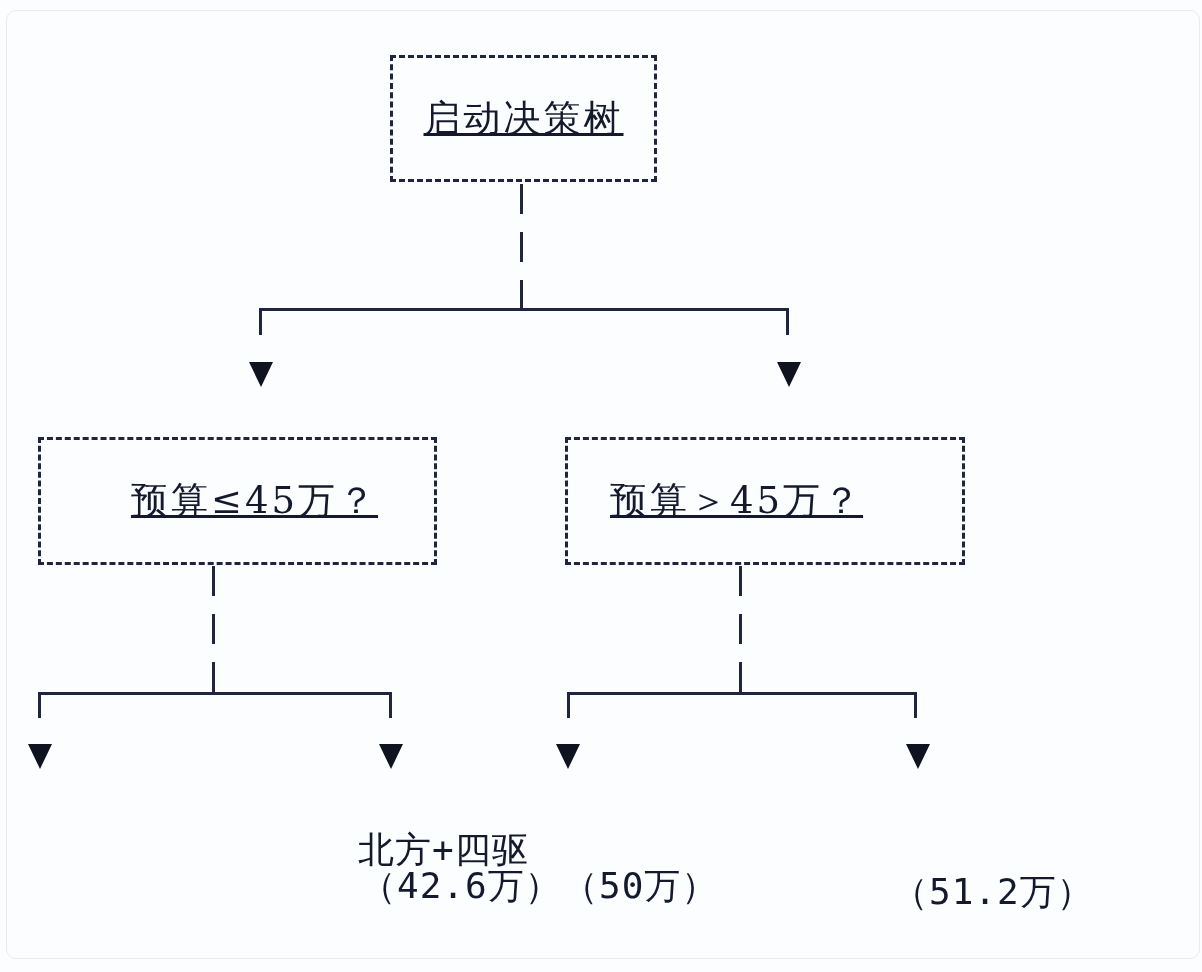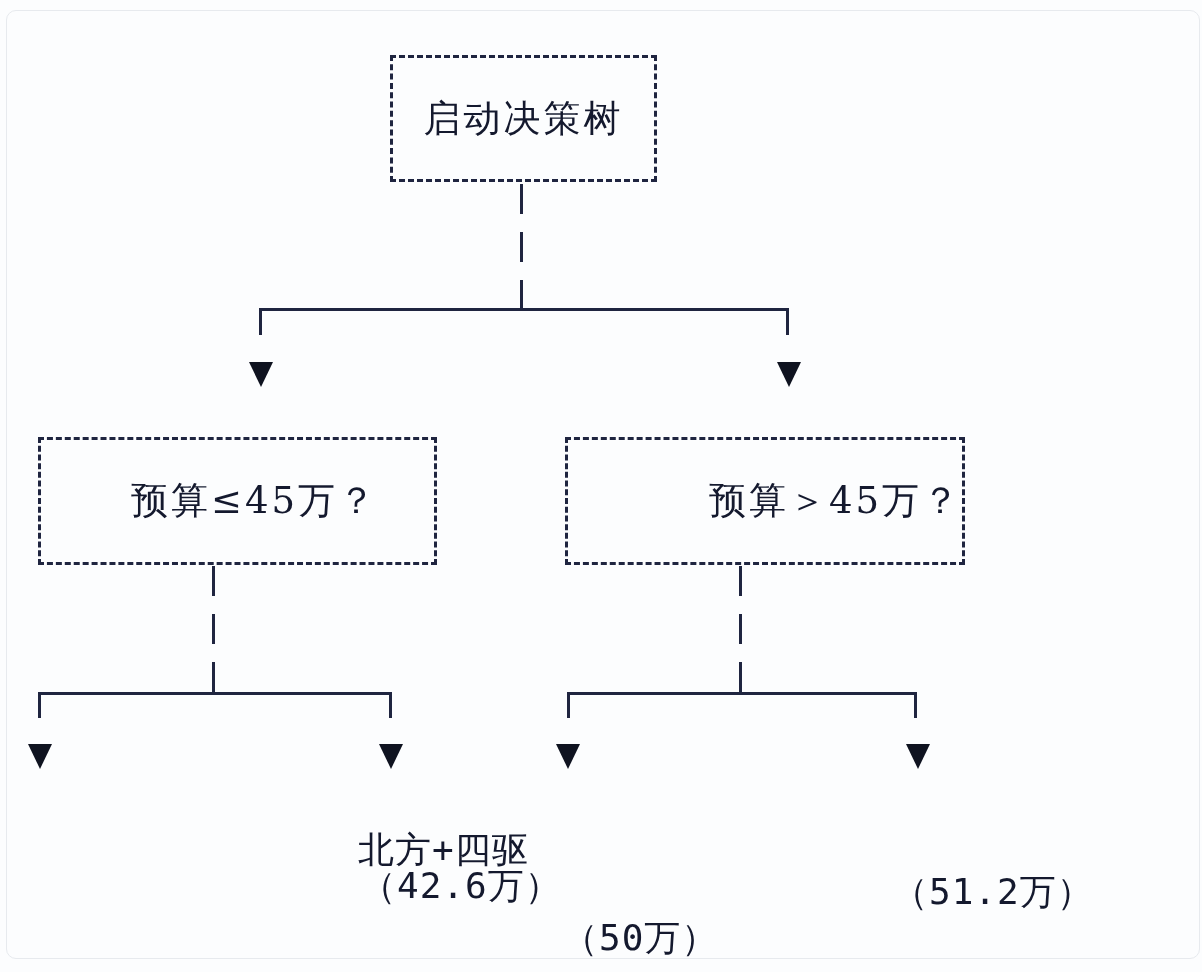--- a/index.html
+++ b/index.html
@@ -22,36 +22,37 @@
     position:absolute;left:6px;top:10px;width:1192px;height:947px;
     border:1px solid var(--card-border);
     border-radius:10px;
     background:var(--bg);
   }
   .node{
     position:absolute;
     border:3px dashed var(--line);
     box-sizing:border-box;
     background:transparent;
+    text-decoration:underline;
   }
   .node-label{
     display:block;
     font-size:37px;
     letter-spacing:3px;
     color:var(--text);
     white-space:nowrap;
   }
   .root-node{left:390px;top:55px;width:267px;height:127px;}
   .root-node .node-label{text-align:center;line-height:121px;}
   .cond-node{top:437px;height:128px;}
   .cond-node .node-label{line-height:122px;}
   .cond-left{left:38px;width:399px;}
   .cond-left .node-label{padding-left:34px;text-align:center;}
   .cond-right{left:565px;width:400px;}
-  .cond-right .node-label{padding-left:42px;text-align:right;}
+  .cond-right .node-label{padding-left:42px;}
   .vdash{
     position:absolute;width:3px;
     background:repeating-linear-gradient(to bottom,var(--line) 0 30px,transparent 30px 48px);
   }
   .hline{position:absolute;height:3px;background:var(--line);}
   .vstub{position:absolute;width:3px;background:var(--line);}
   .arrow-down{
     position:absolute;width:0;height:0;
     border-left:12px solid transparent;
     border-right:12px solid transparent;
@@ -103,15 +104,15 @@
   <div class="vstub" style="left:914px;top:692px;height:26px;"></div>
 
   <span class="arrow-down" style="left:28px;top:744px;"></span>
   <span class="arrow-down" style="left:379px;top:744px;"></span>
   <span class="arrow-down" style="left:556px;top:744px;"></span>
   <span class="arrow-down" style="left:906px;top:744px;"></span>
 
   <span class="leaf-label" style="left:358px;top:826px;">北方+四驱</span>
 
   <span class="leaf-price" style="left:348px;top:862px;margin-left:12px;">（42.6万）</span>
-  <span class="leaf-price" style="left:562px;top:914px;">（50万）</span>
+  <span class="leaf-price" style="left:562px;top:862px;">（50万）</span>
   <span class="leaf-price" style="left:892px;top:862px;margin-top:6px;">（51.2万）</span>
 </div>
 
 </body></html>

